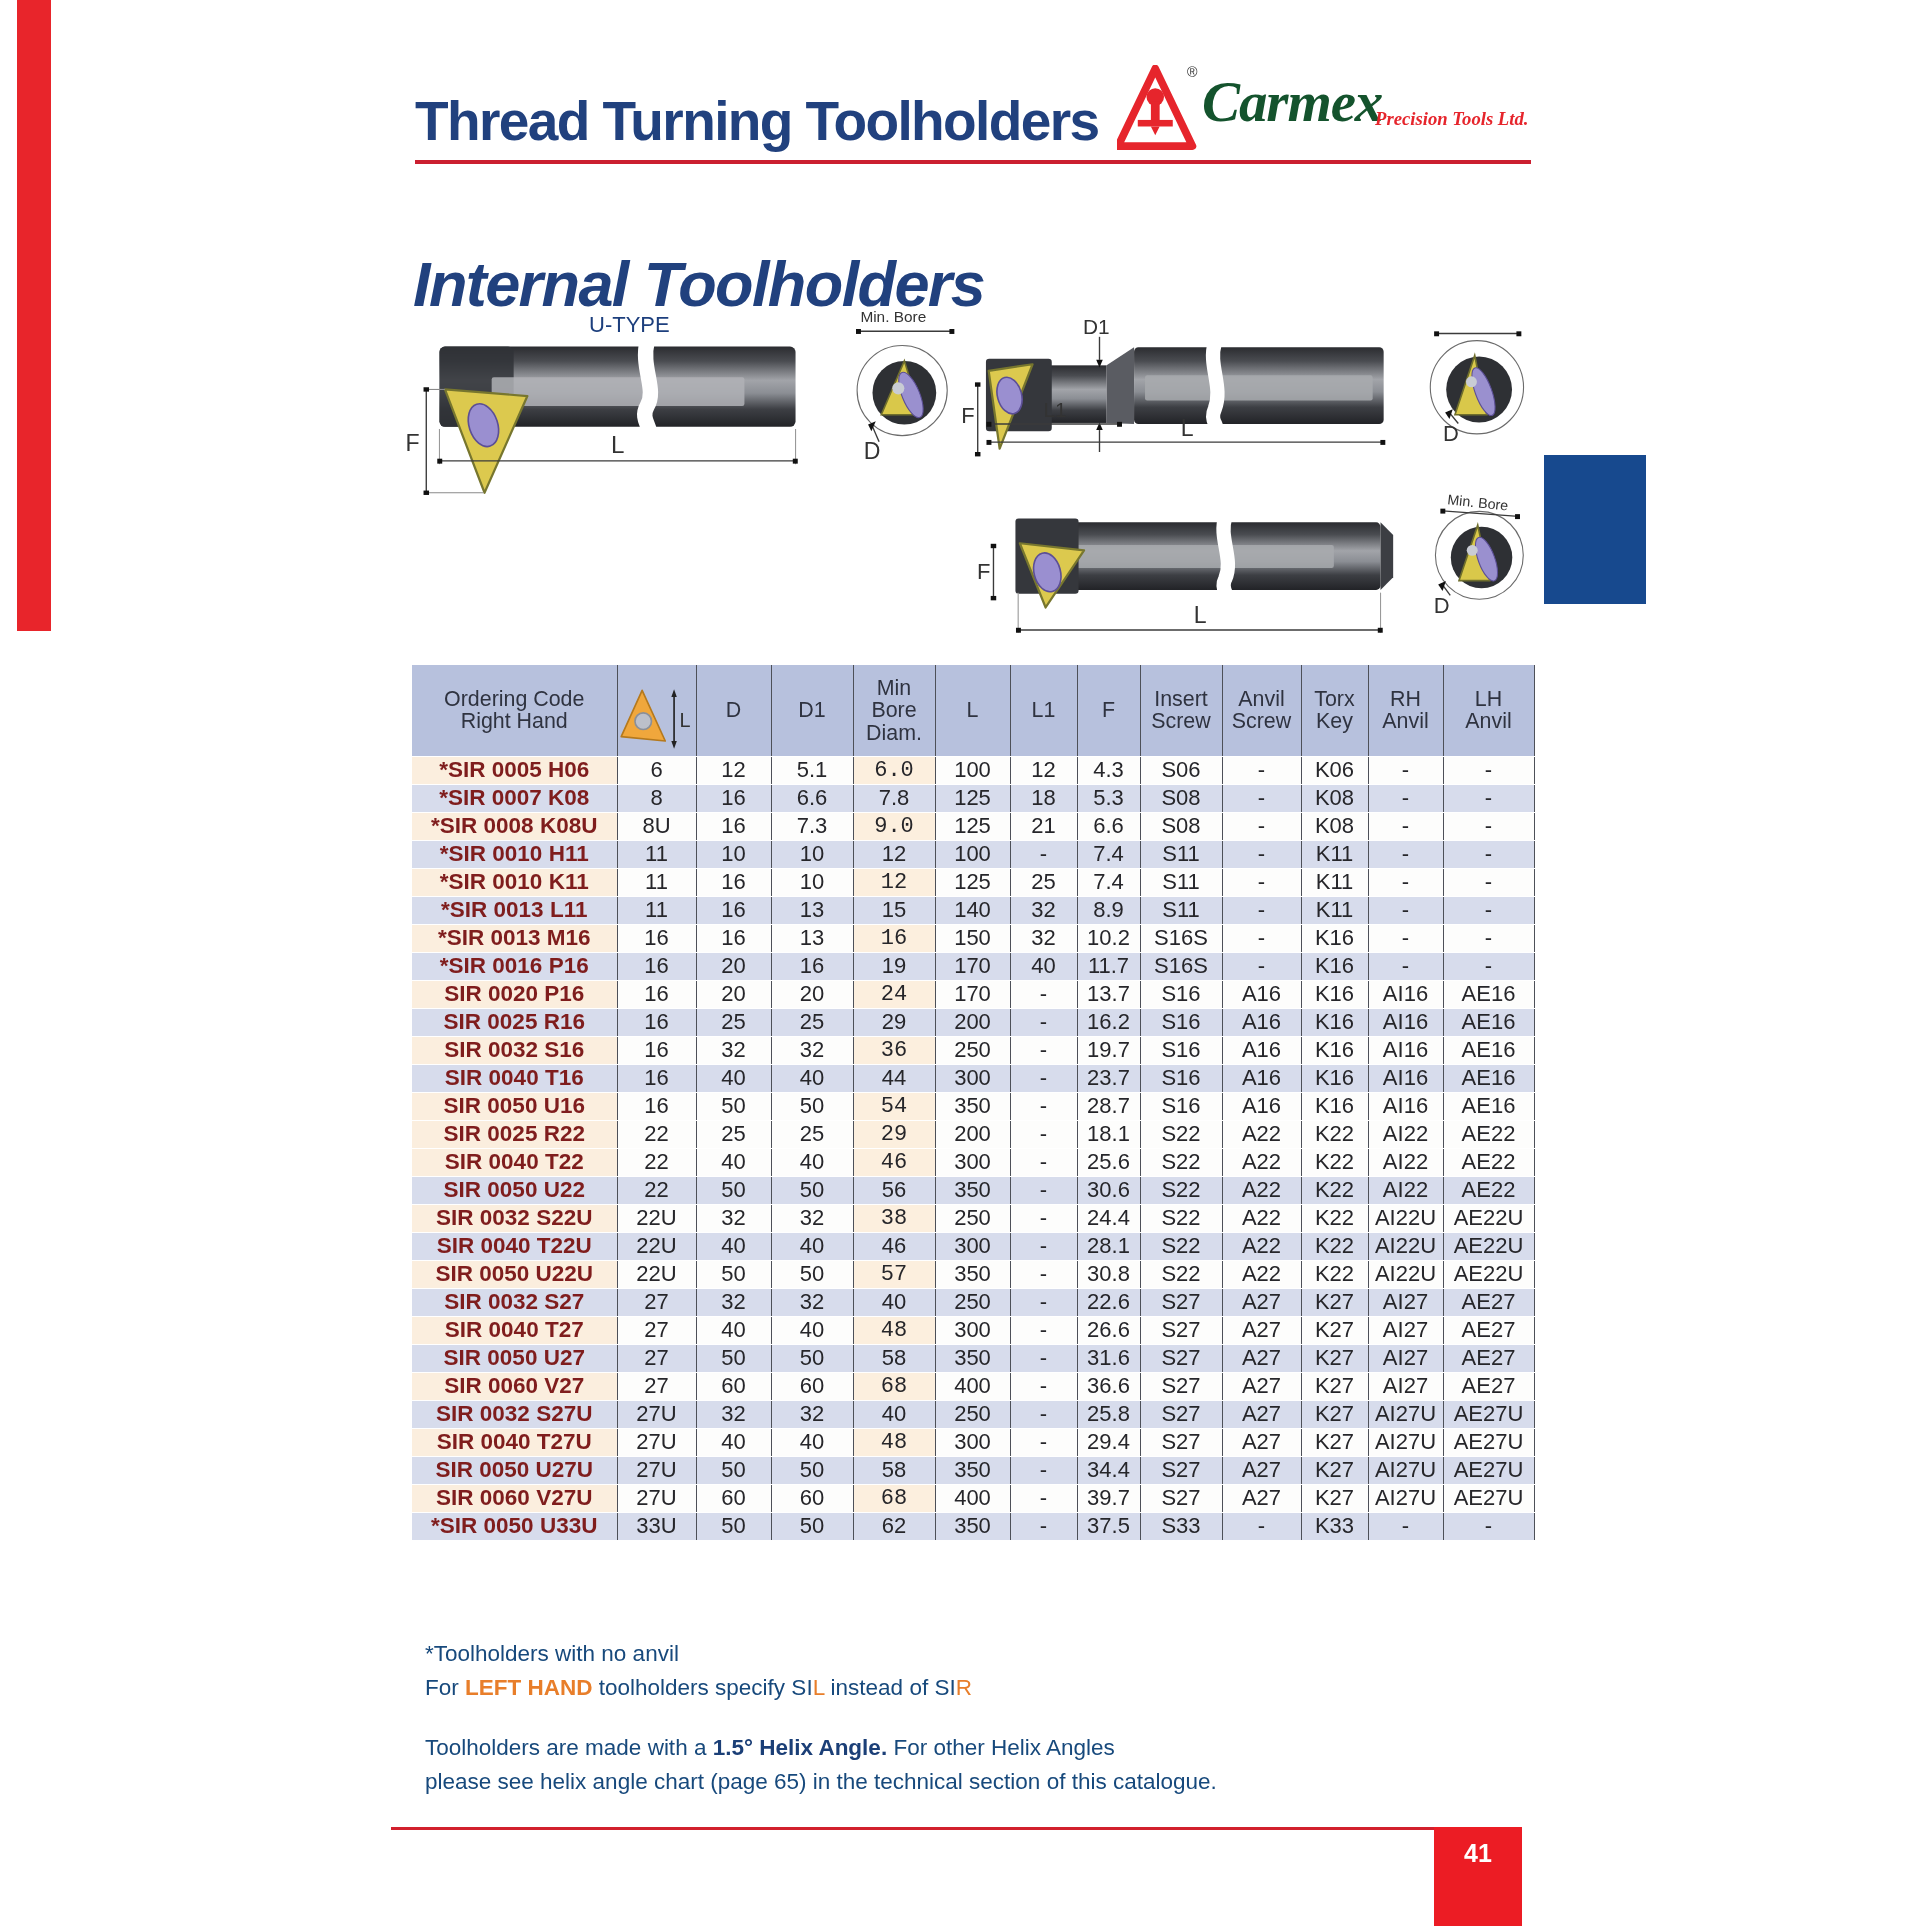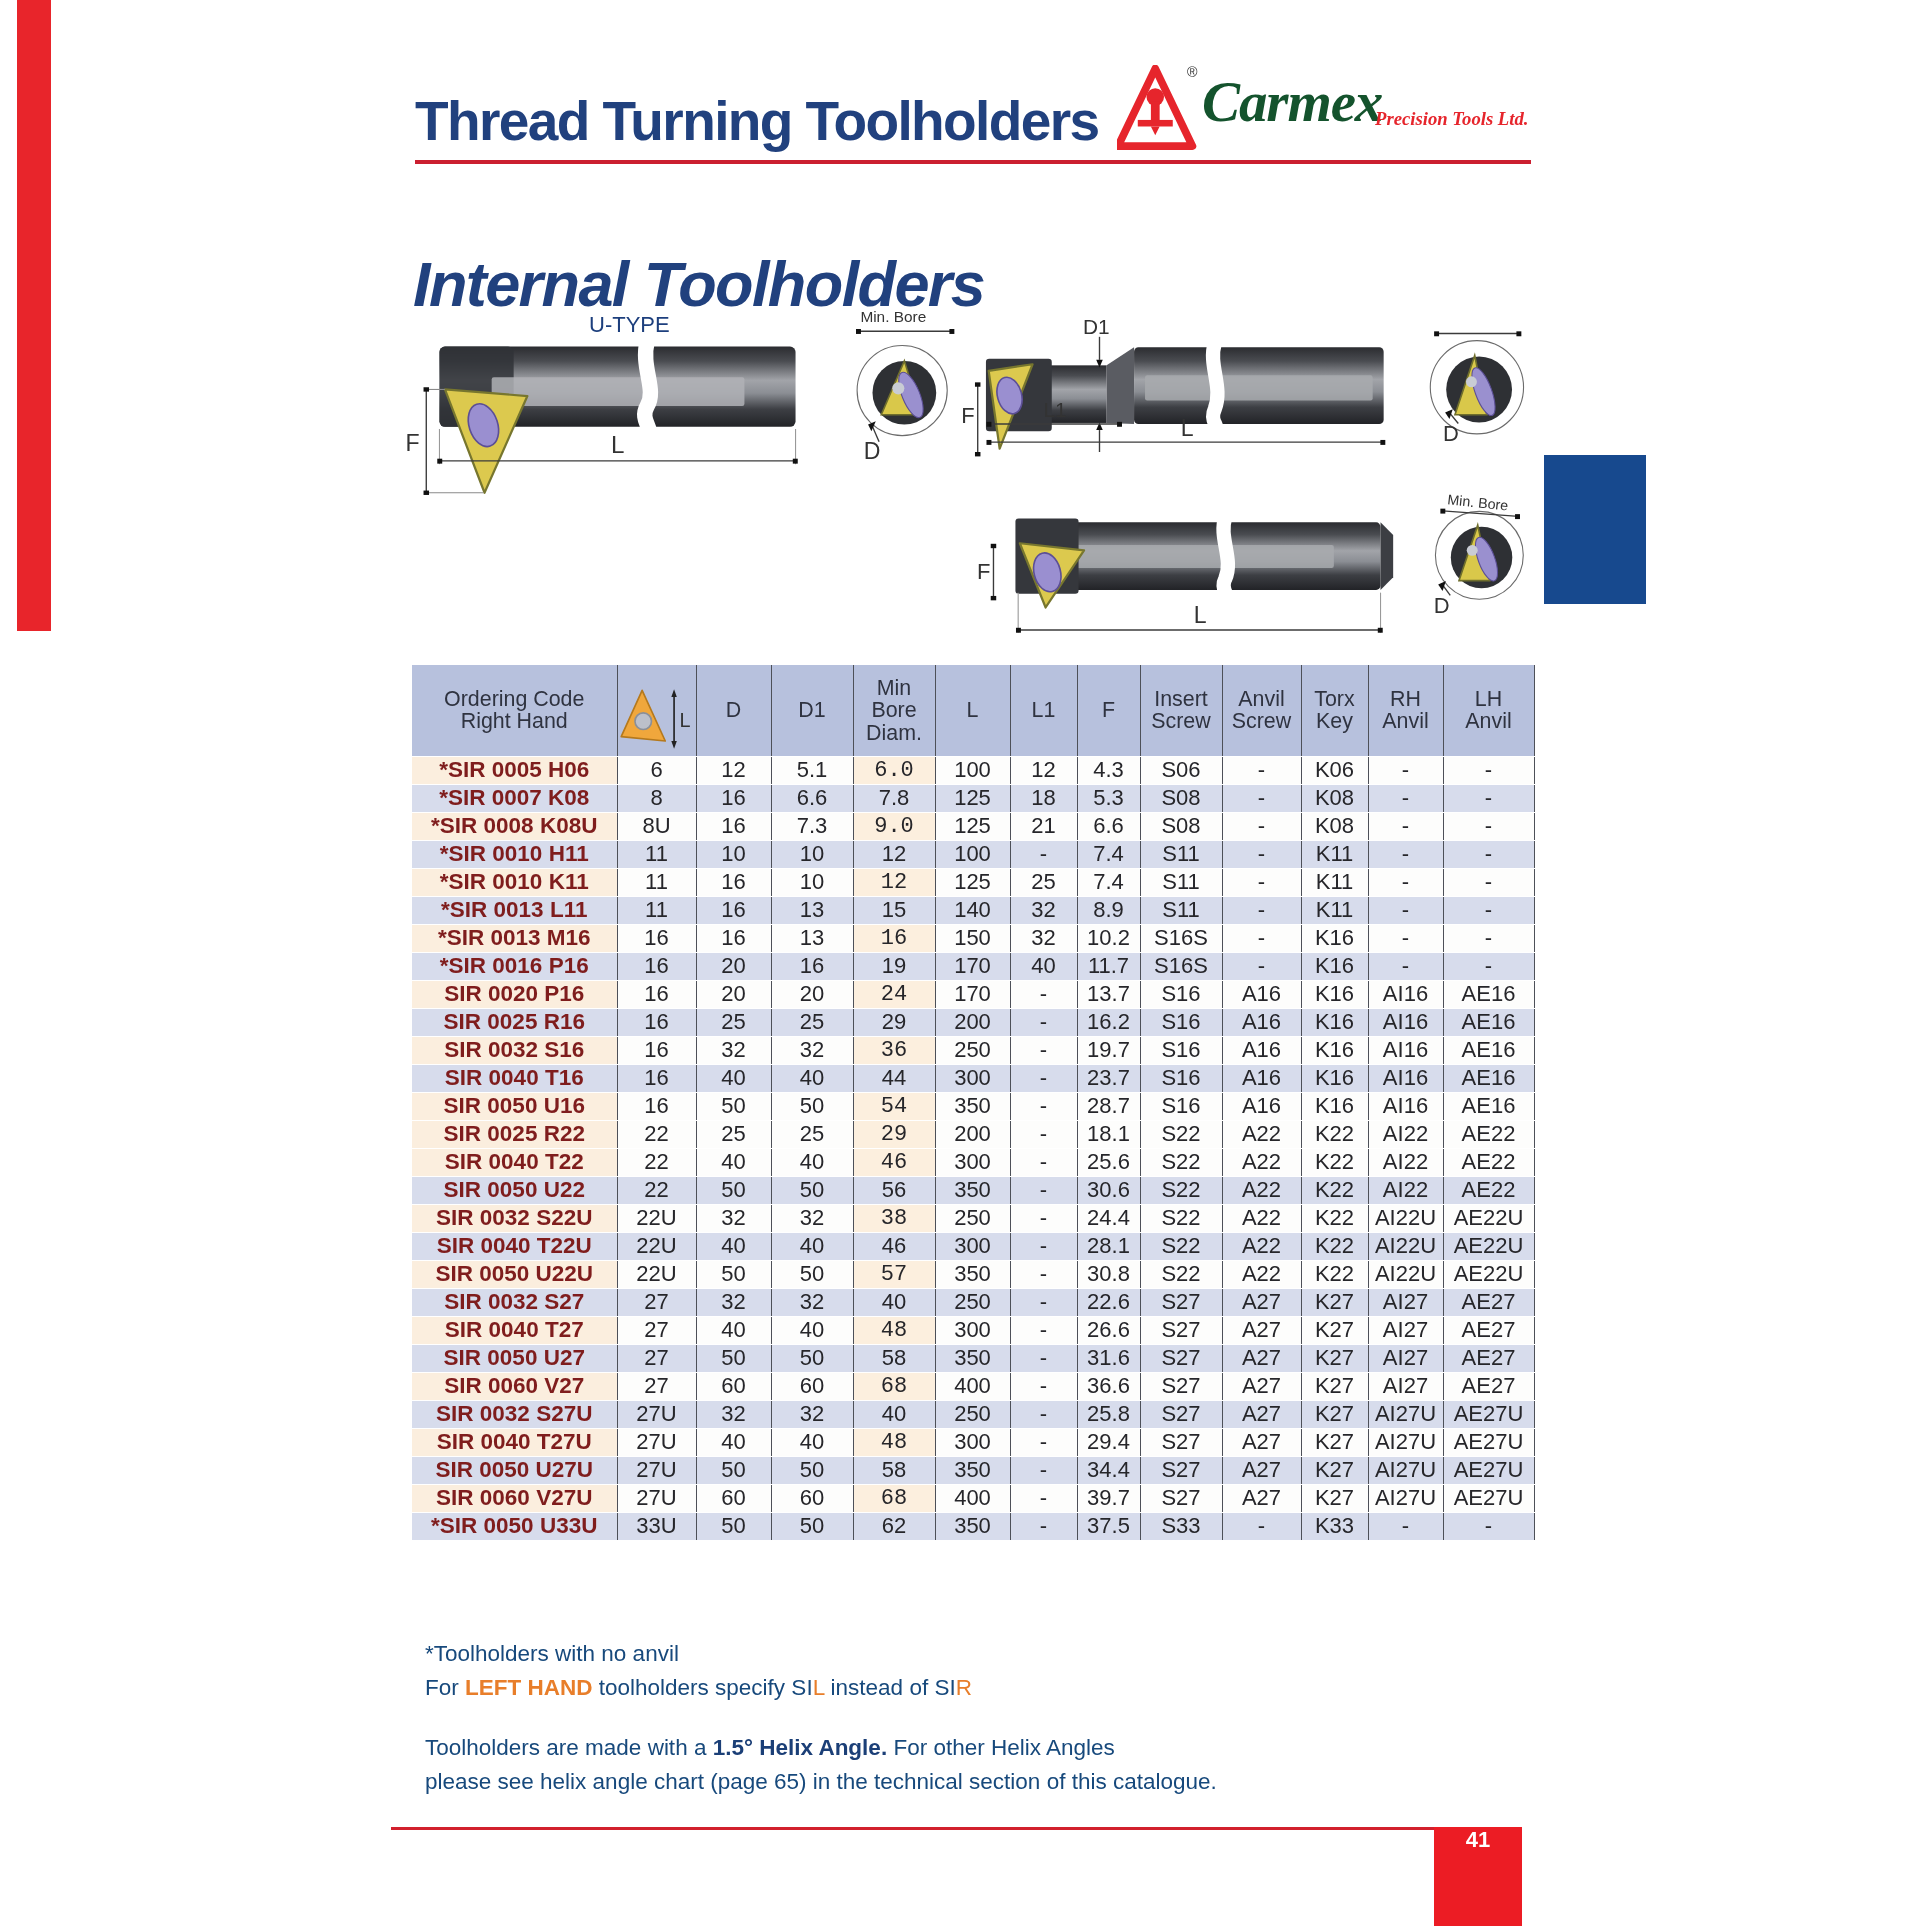--- a/index.html
+++ b/index.html
@@ -36,21 +36,21 @@
   .icon-th{padding-top:3.3px;}
 
   
   .fn{left:412px;color:#17497c;font-size:22.5px;white-space:nowrap;margin-left:13px;}
   .fn .hl{color:#e87e2a;font-weight:bold;}
   .fn .hl2{color:#e87e2a;}
   .fn b{color:#1b3f77;}
 
   .bottom-rule{left:391px;top:1827px;width:1043px;height:2.7px;background:#d2202d;}
   .page-box{left:1434px;top:1827px;width:88px;height:99px;background:#ec1c24;color:#ffffff;
-            font-size:22px;font-weight:bold;text-align:center;padding-top:0;box-sizing:border-box;}
+            font-size:25px;font-weight:bold;text-align:center;padding-top:12px;box-sizing:border-box;}
 
   svg text{font-family:"Liberation Sans", sans-serif;fill:#333333;}
 </style>
 </head>
 <body>
 
 <div class="abs side-bar"></div>
 
 <div class="abs page-title">Thread Turning Toolholders</div>
 <div class="abs title-rule"></div>

